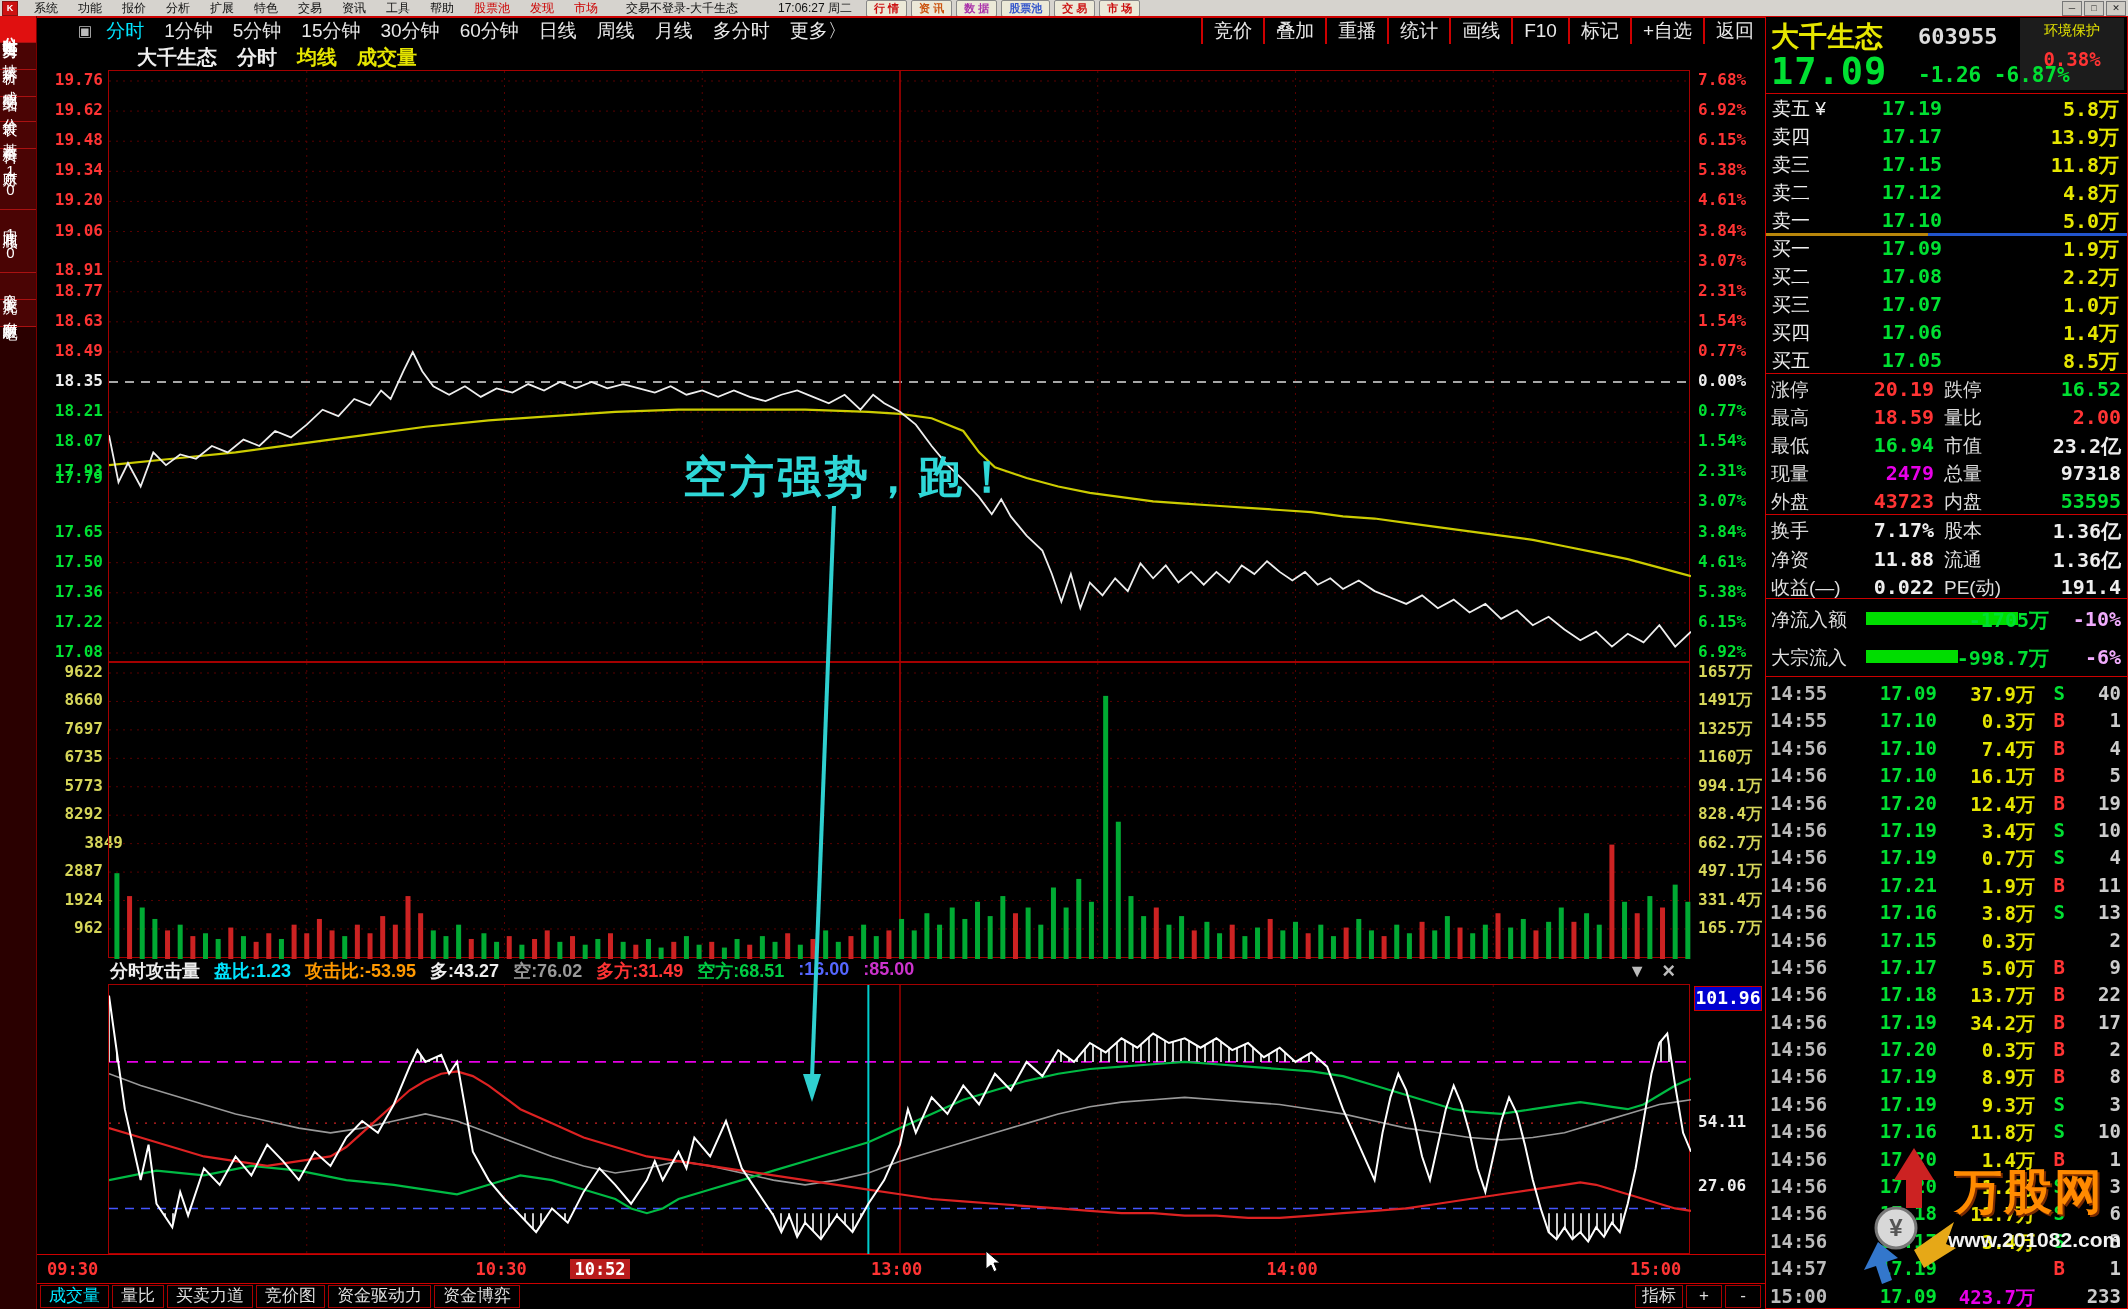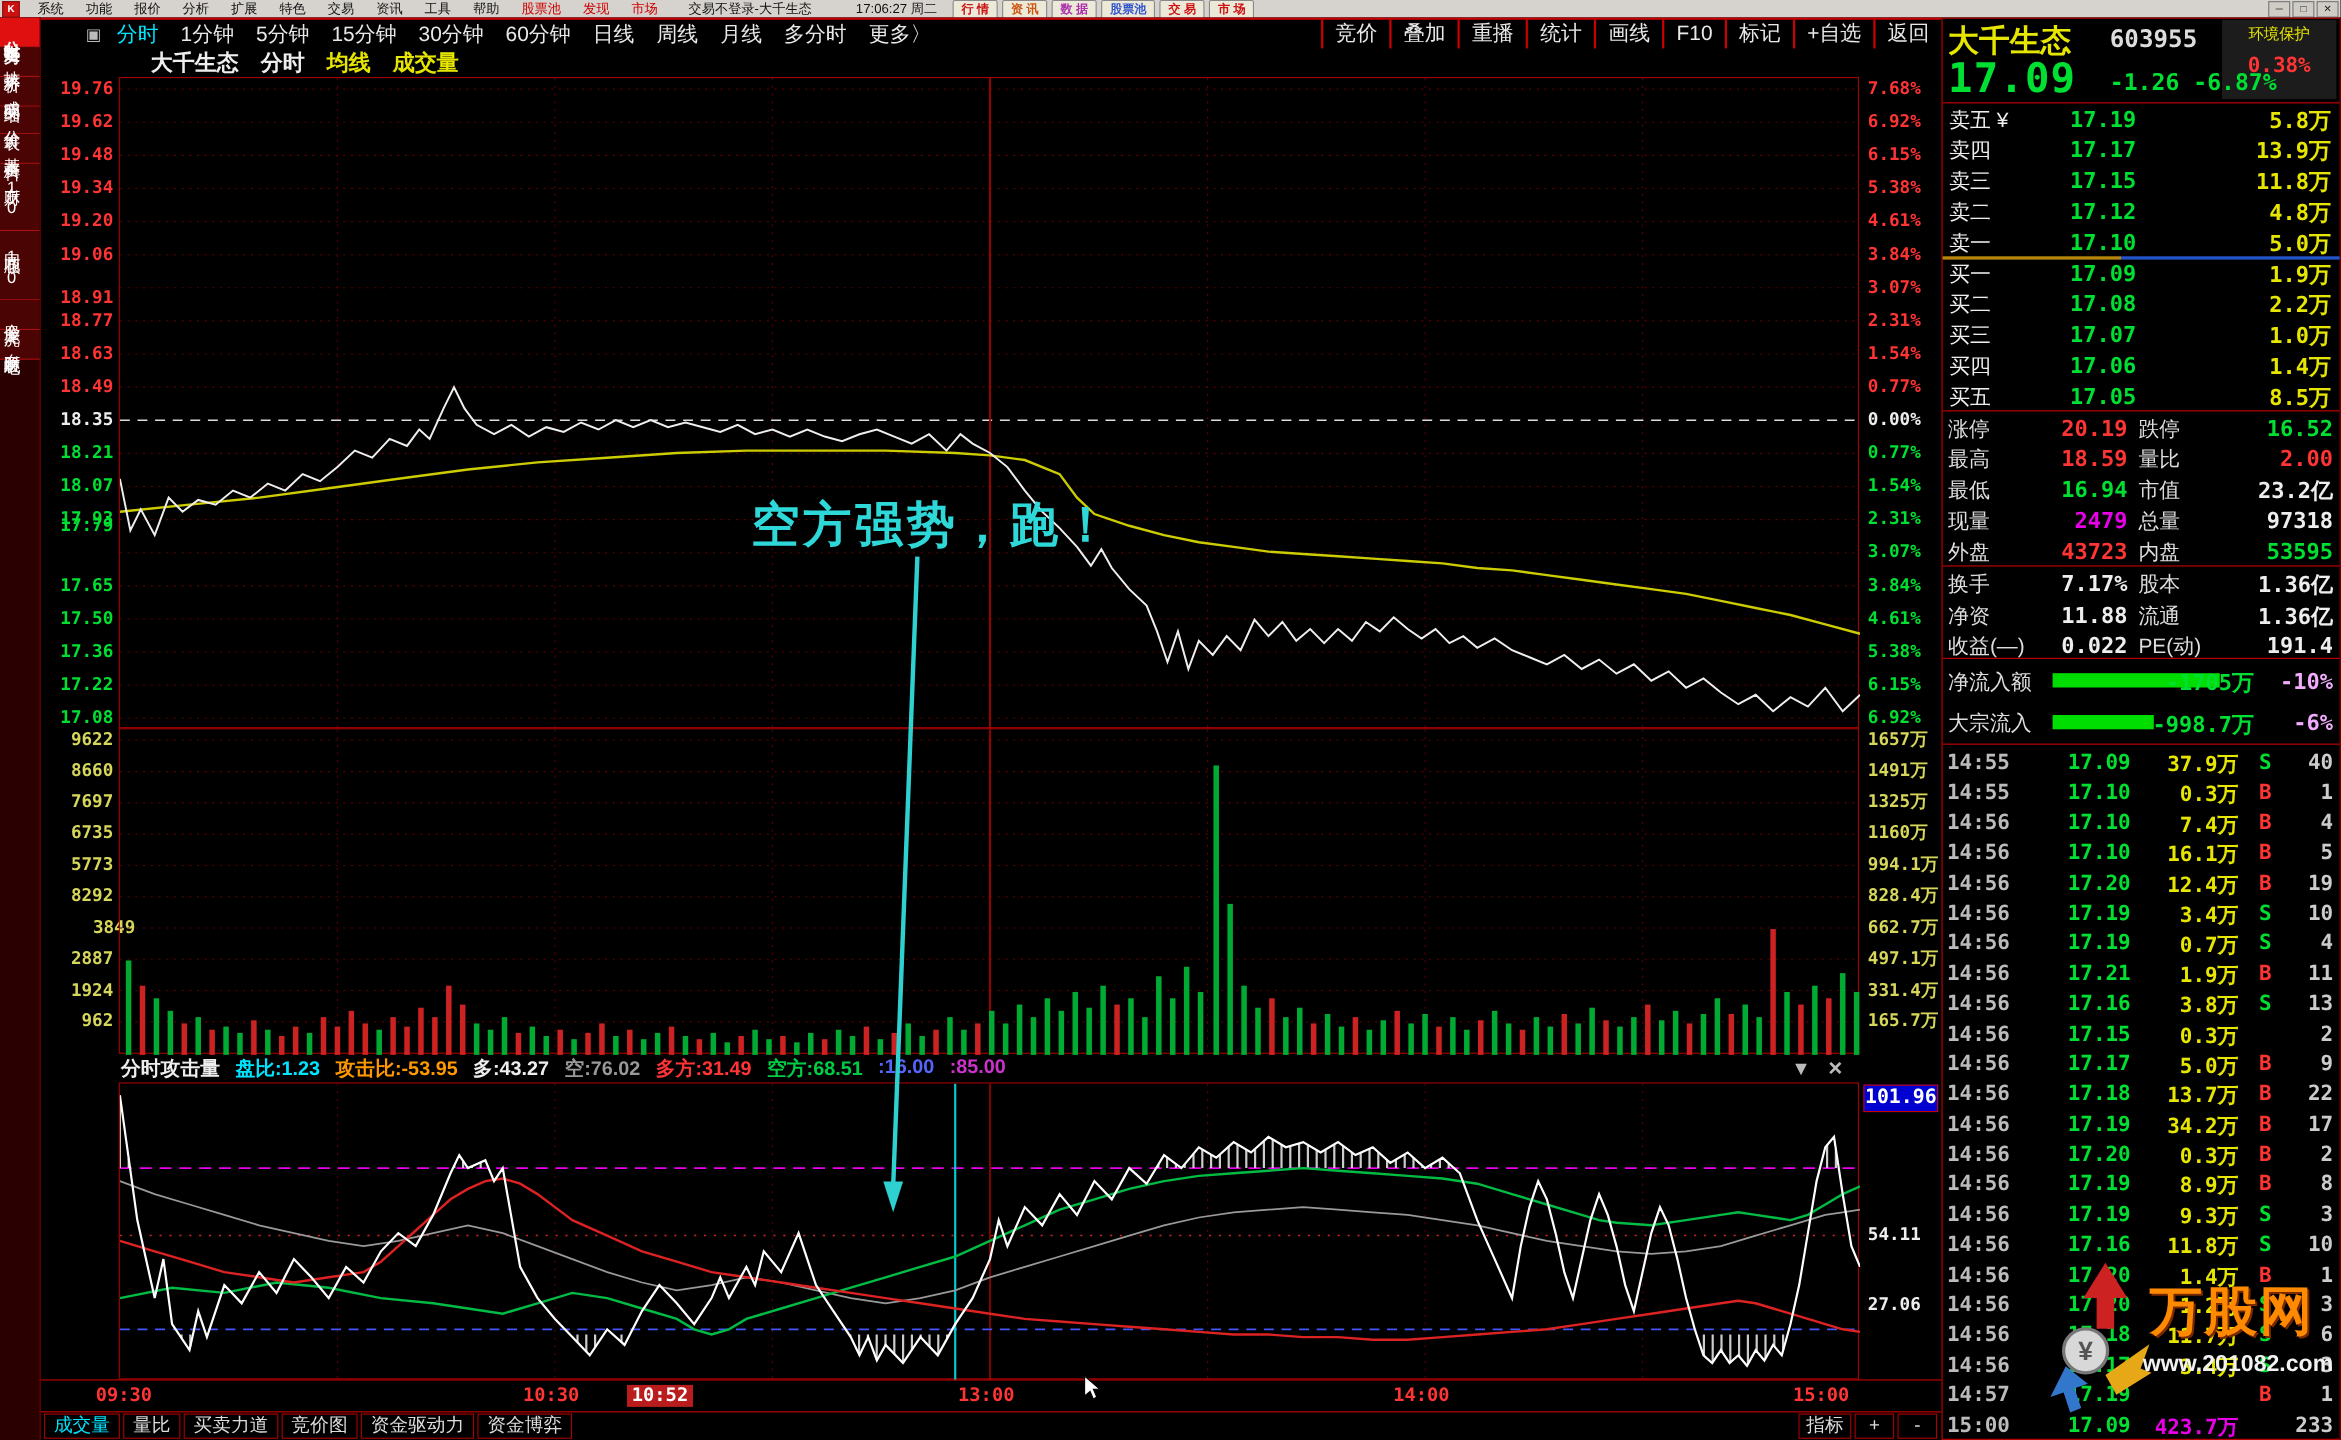--- a/index.html
+++ b/index.html
@@ -584,21 +584,21 @@
             <polyline points="0,10.731200000000001 15.82,124.184 31.64,195.09199999999998 39.550000000000004,159.638 47.46,218.728 63.28,242.364 71.19,206.91 79.10000000000001,230.546 94.92,183.274 110.74000000000001,199.8192 126.56,171.45600000000002 142.38,190.3648 158.20000000000002,159.638 174.02,176.1832 189.84,195.09199999999998 205.66,166.7288 221.48000000000002,180.9104 237.29999999999998,152.5472 253.12,136.002 268.94,147.82 284.76,119.45680000000002 300.58,81.63920000000002 308.49,65.094 316.40000000000003,76.912 332.21999999999997,69.8212 340.13,88.73000000000002 348.04,76.912 363.86,166.7288 379.68,195.09199999999998 395.5,214.0008 411.32,230.546 427.14000000000004,247.09120000000001 442.96000000000004,223.4552 458.78,237.6368 474.59999999999997,206.91 490.42,183.274 506.24,199.8192 522.0600000000001,218.728 537.88,195.09199999999998 545.79,176.1832 553.6999999999999,195.09199999999998 569.52,166.7288 577.43,183.274 585.34,152.5472 601.16,171.45600000000002 616.98,136.002 624.89,159.638 632.8000000000001,183.274 648.62,206.91 664.4399999999999,230.546 672.35,247.09120000000001 680.26,230.546 688.17,251.8184 696.08,237.6368 711.9,254.182 727.72,230.546 743.54,247.09120000000001 759.36,218.728 775.18,195.09199999999998 791,159.638 798.91,124.184 806.82,147.82 822.64,112.36600000000001 838.46,128.9112 854.2800000000001,100.548 870.1,119.45680000000002 885.9200000000001,88.73000000000002 901.7399999999999,105.27520000000001 917.56,76.912 933.38,91.09360000000001 949.1999999999999,65.094 965.02,76.912 980.84,58.00319999999999 996.66,67.45760000000001 1012.48,53.27600000000001 1028.3,62.7304 1044.1200000000001,48.5488 1059.94,58.00319999999999 1075.76,53.27600000000001 1091.58,62.7304 1107.3999999999999,53.27600000000001 1123.22,65.094 1139.04,58.00319999999999 1154.86,72.1848 1170.68,62.7304 1186.5,76.912 1202.32,67.45760000000001 1218.14,81.63920000000002 1233.96,124.184 1249.78,159.638 1265.6000000000001,195.09199999999998 1273.51,147.82 1281.42,112.36600000000001 1289.33,88.73000000000002 1297.24,105.27520000000001 1305.1499999999999,136.002 1313.06,171.45600000000002 1320.97,195.09199999999998 1328.8799999999999,159.638 1336.79,124.184 1344.7,100.548 1352.61,119.45680000000002 1360.52,147.82 1368.43,183.274 1376.34,206.91 1384.25,171.45600000000002 1392.16,136.002 1400.07,112.36600000000001 1407.98,128.9112 1415.89,159.638 1423.8,195.09199999999998 1431.71,223.4552 1439.6200000000001,247.09120000000001 1447.53,254.182 1455.44,242.364 1463.3500000000001,254.182 1471.26,247.09120000000001 1479.17,256.5456 1487.08,242.364 1494.99,251.8184 1502.8999999999999,237.6368 1510.81,247.09120000000001 1518.72,218.728 1526.6299999999999,183.274 1534.54,136.002 1542.45,88.73000000000002 1550.36,58.00319999999999 1558.27,48.5488 1566.18,100.548 1574.09,147.82 1582,166.7288" fill="none" stroke="#ffffff" stroke-width="2"></polyline>
           </svg>
       </div>
       <div class="axis-col-r" id="ind-axis-right">
           <div class="axis-label c-white" style="top: 129.106px;">54.11</div>
           <div class="axis-label c-white" style="top: 193.041px;">27.06</div>
         </div>
     </div>
 
     <div id="time-axis">
-        <div class="time-label" style="left: 10px; margin-left: 40px;">09:30</div>
+        <div class="time-label" style="left: 10px;">09:30</div>
         <div class="time-label" style="left: 438.5px;">10:30</div>
         <div class="time-label hl" style="left: 533.42px;">10:52</div>
         <div class="time-label" style="left: 834px;">13:00</div>
         <div class="time-label" style="left: 1229.5px;">14:00</div>
         <div class="time-label" style="left: 1593px;">15:00</div>
       </div>
 
     <div id="bottom-tabs">
       <div id="bt-tabs" style="display:flex;gap:3px;">
           <span class="btab active">成交量</span>

